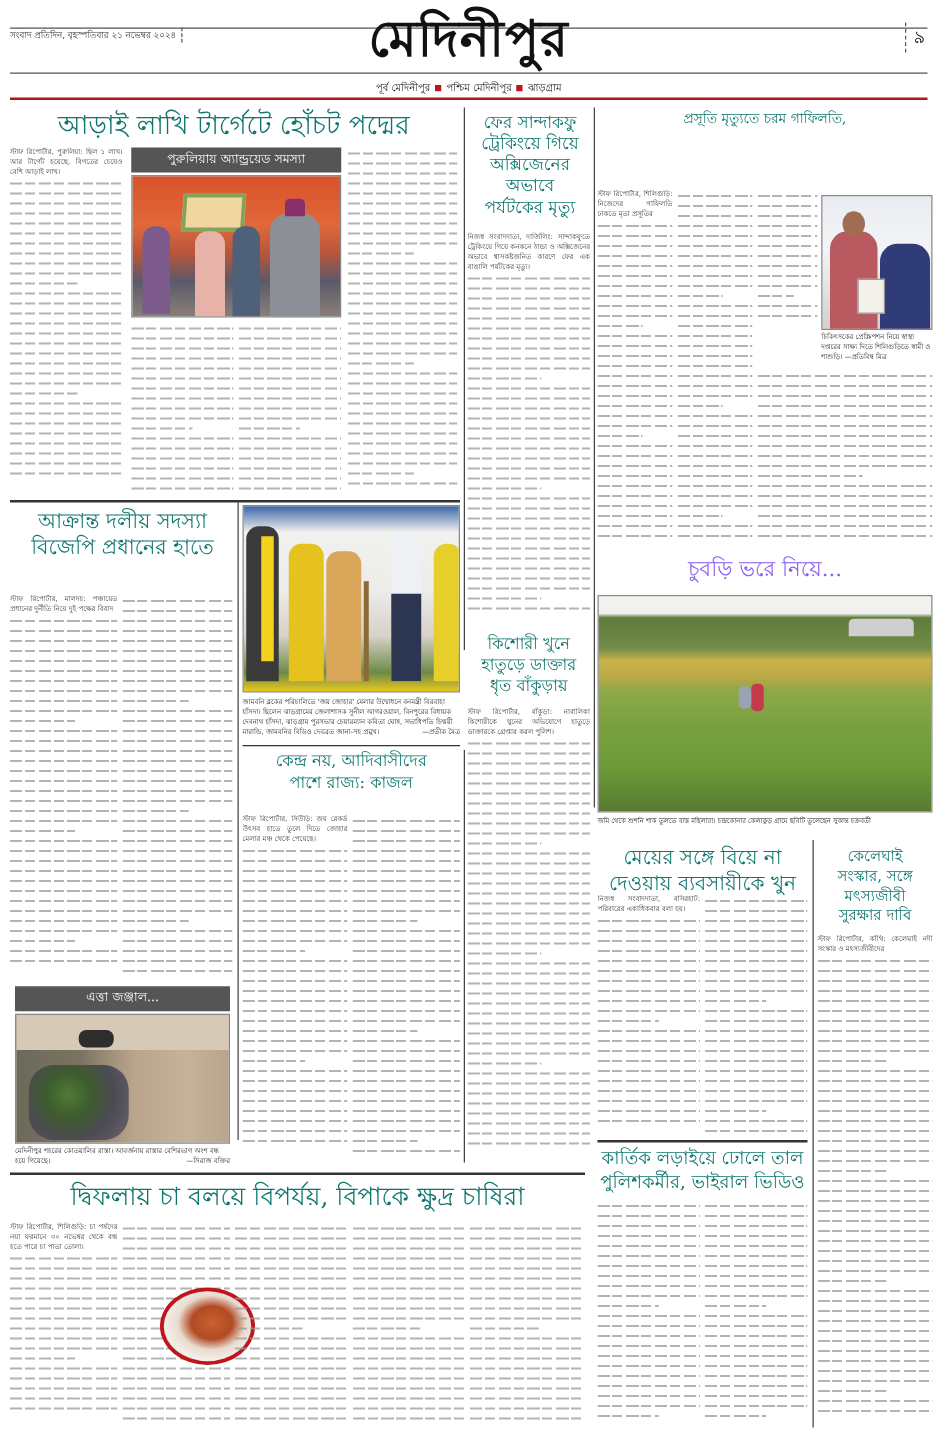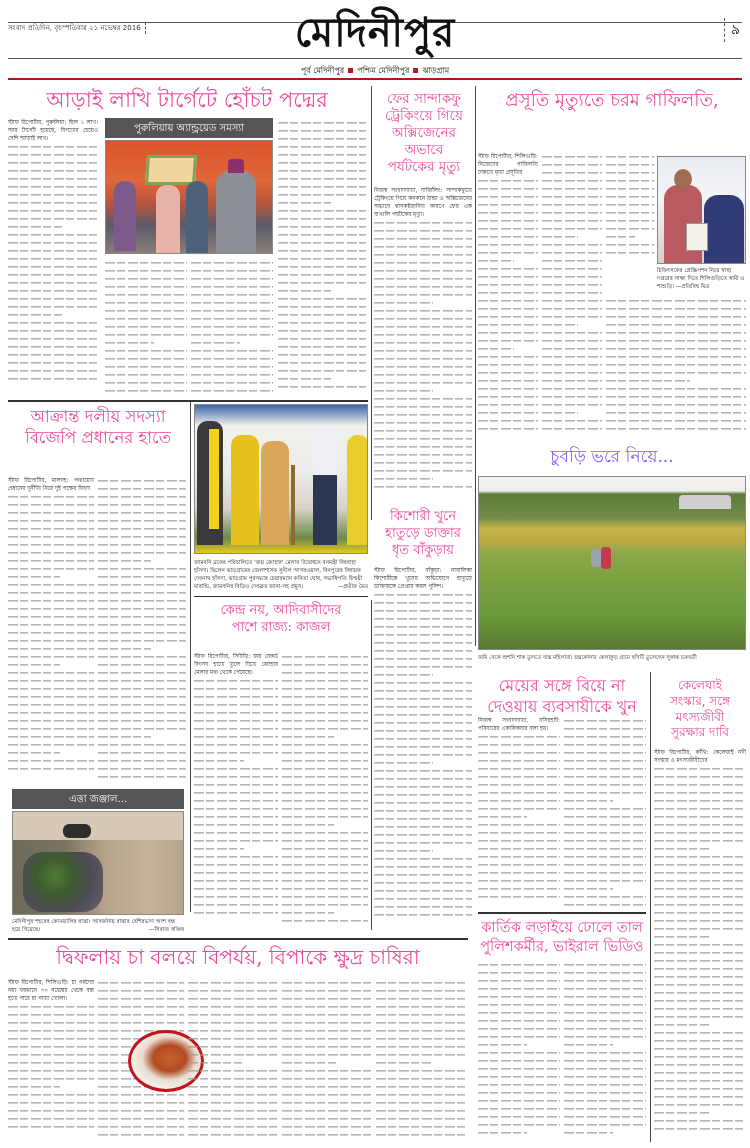--- a/index.html
+++ b/index.html
@@ -5,34 +5,34 @@
 *{box-sizing:border-box;margin:0;padding:0}
 body{width:750px;height:1148px;background:#fff;font-family:"DejaVu Sans",sans-serif;color:#111;position:relative;overflow:hidden}
 .abs{position:absolute}
 .hdr-line{position:absolute;left:8px;right:8px;height:1px;background:#555}
 .masthead{position:absolute;left:0;width:750px;top:4px;text-align:center;font-family:"DejaVu Serif",serif;font-size:40px;font-weight:bold;letter-spacing:1px;line-height:56px}
 .dateline{position:absolute;left:8px;top:22px;font-size:7px;color:#333;padding-right:4px;border-right:1px dashed #555}
 .pageno{position:absolute;right:10px;top:18px;font-size:14px;padding-left:6px;border-left:1px dashed #555}
 .districts{position:absolute;left:0;width:750px;top:64px;text-align:center;font-size:8px}
 .districts .sq{display:inline-block;width:5px;height:5px;background:#c0151c;margin:0 4px;vertical-align:middle}
 .redrule{position:absolute;left:8px;right:8px;top:78px;height:2px;background:#b4141c}
-.hl{position:absolute;font-family:"DejaVu Serif",serif;text-align:center;color:#ec4899;line-height:1.18;font-weight:normal}
+.hl{position:absolute;font-family:"DejaVu Serif",serif;text-align:center;color:#0f766e;line-height:1.18;font-weight:normal}
 .body{position:absolute;font-size:5.6px;line-height:8px;color:#333;text-align:justify;overflow:hidden}
 .body .line{height:8px;border-bottom:0;background:repeating-linear-gradient(90deg,#9a9a9a 0 10px,transparent 10px 12px,#9a9a9a 12px 20px,transparent 20px 23px);background-size:100% 1.6px;background-repeat:no-repeat;background-position:0 4px;opacity:.75}
 .photo{position:absolute;overflow:hidden;border:1px solid #888}
 .caption{position:absolute;font-size:5.5px;line-height:8px;color:#222}
 .kicker{position:absolute;background:#555;color:#fff;text-align:center;font-family:"DejaVu Serif",serif}
 .vr{position:absolute;width:1px;background:#444}
 .hr{position:absolute;height:1px;background:#333}
 </style>
 </head>
 <body>
 
 <div class="hdr-line" style="top:22px"></div>
-<div class="dateline">সংবাদ প্রতিদিন, বৃহস্পতিবার ২১ নভেম্বর 2016</div>
+<div class="dateline">সংবাদ প্রতিদিন, বৃহস্পতিবার ২১ নভেম্বর ২০২৪</div>
 <div class="masthead">মেদিনীপুর</div>
 <div class="pageno">৯</div>
 <div class="hdr-line" style="top:58px"></div>
 <div class="districts">
   <span>পূর্ব মেদিনীপুর</span><span class="sq"></span><span>পশ্চিম মেদিনীপুর</span><span class="sq"></span><span>ঝাড়গ্রাম</span>
 </div>
 <div class="redrule"></div>
 
 <div class="hl" style="left:8px;top:88px;width:358px;font-size:21px">আড়াই লাখি টার্গেটে হোঁচট পদ্মের</div>
 <div class="body" style="left:8px;top:118px;width:90px;height:276px">
@@ -193,21 +193,21 @@
     <div class="line"></div>
     <div class="line"></div>
     <div class="line"></div>
     <div class="line"></div>
     <div class="line"></div>
     <div class="line" style="width: 60%;"></div>
     <div class="line"></div>
   </div>
 <div class="vr" style="left:475px;top:86px;height:560px"></div>
 
-<div class="hl" style="left:478px;top:88px;width:268px;font-size:18px;line-height:1.3">
+<div class="hl" style="left:478px;top:88px;width:268px;font-size:11px;line-height:1.3">
   <div>প্রসূতি মৃত্যুতে চরম গাফিলতি,</div>
 </div>
 <div class="body" style="left:478px;top:152px;width:60px;height:280px">
   <div>স্টাফ রিপোর্টার, শিলিগুড়ি: নিজেদের গাফিলতি ঢাকতে মৃতা প্রসূতির</div>
 <div class="line"></div>
     <div class="line"></div>
     <div class="line"></div>
     <div class="line"></div>
     <div class="line"></div>
     <div class="line"></div>

